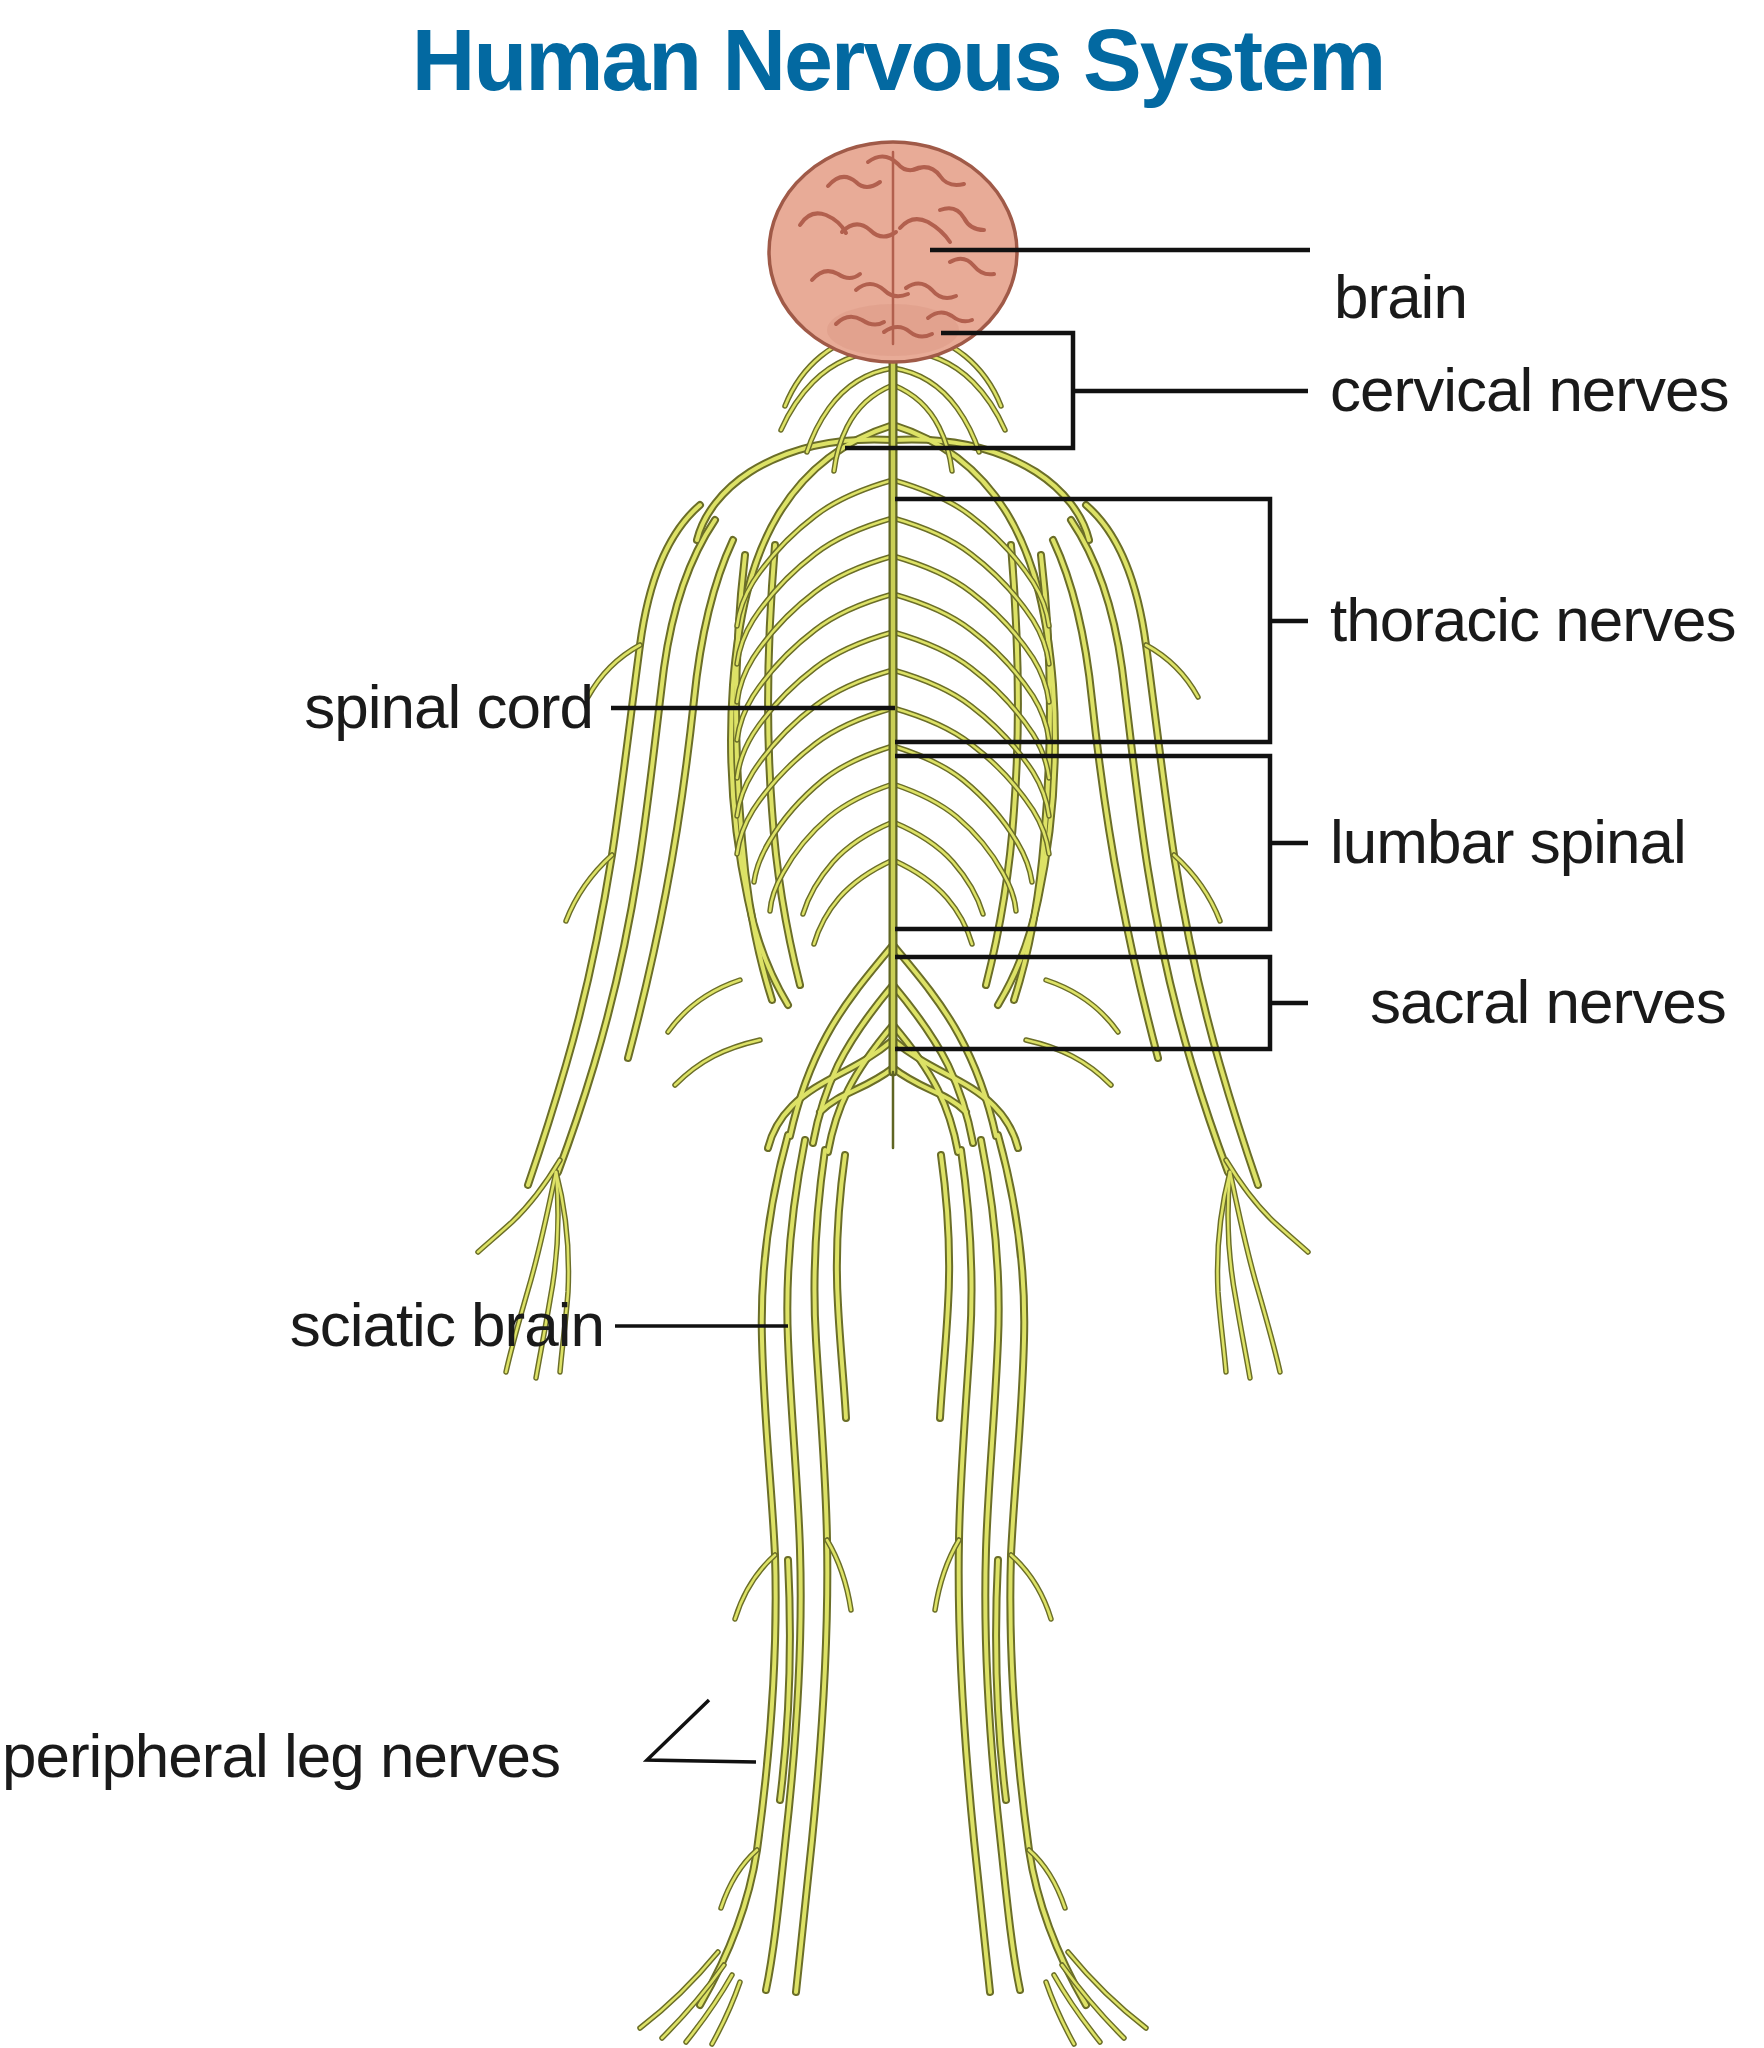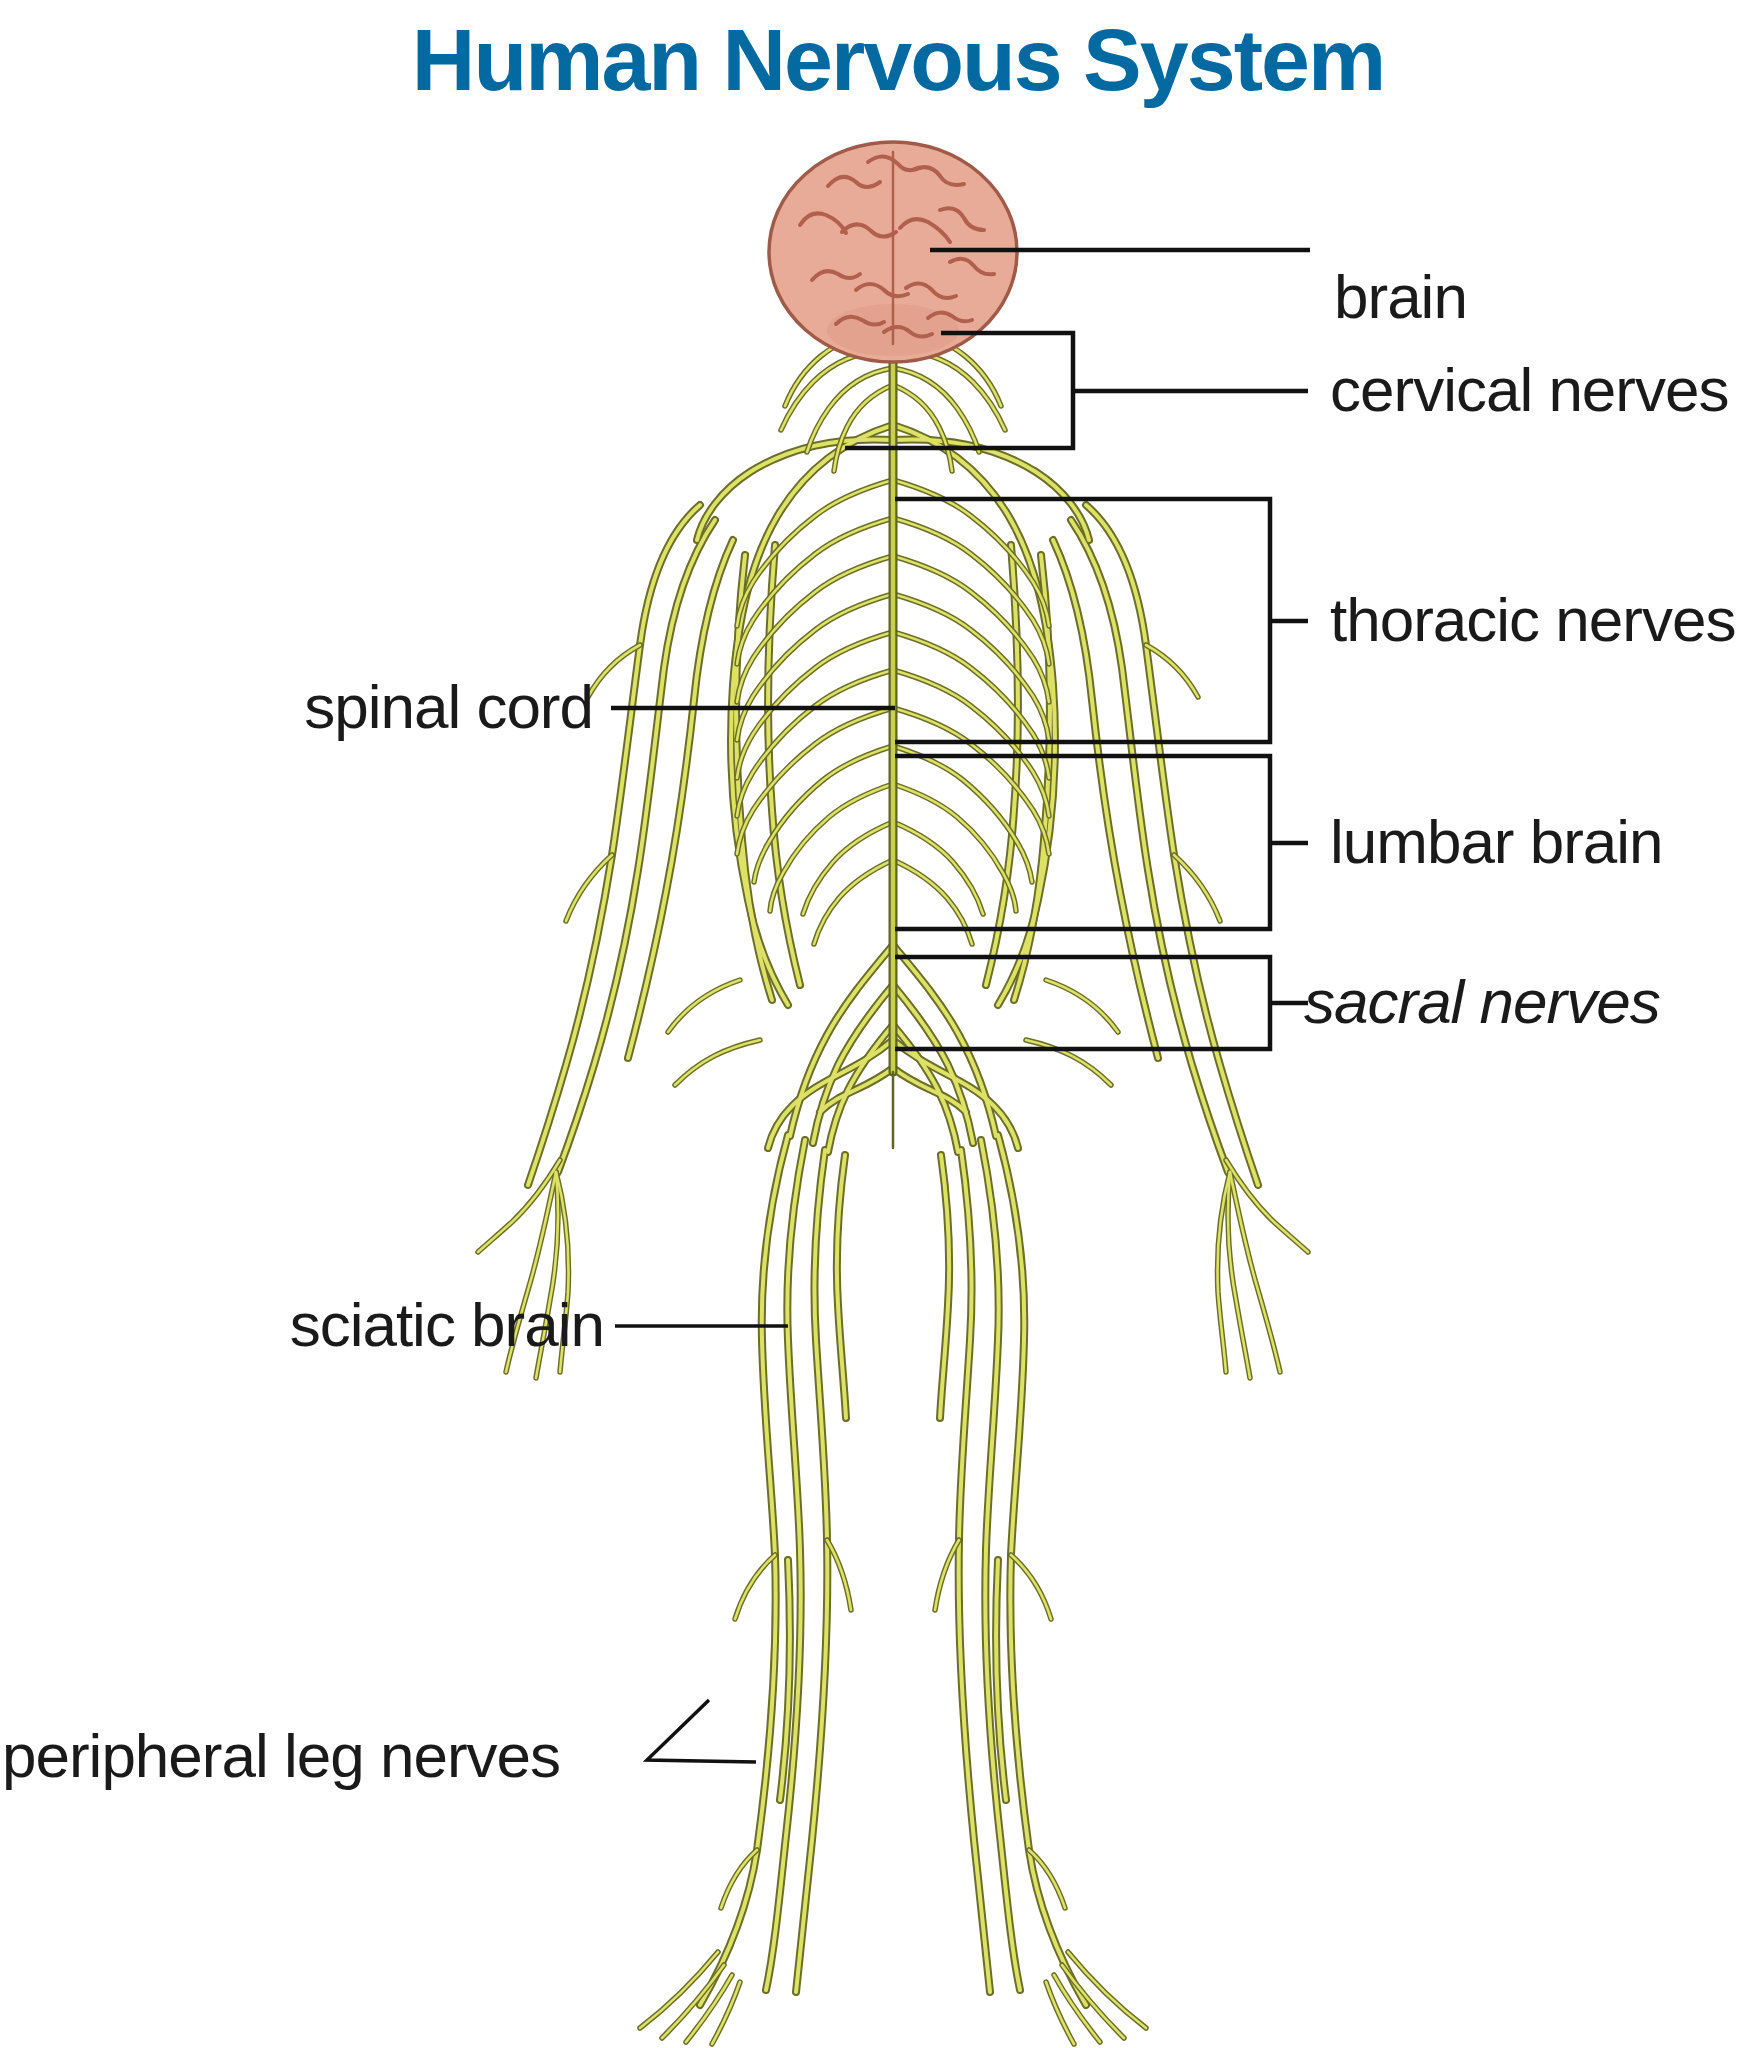--- a/index.html
+++ b/index.html
@@ -149,18 +149,18 @@
       <path class="anno" d="M1270,1003 H1308"></path>
       <path class="anno thin" d="M615,1326 H788"></path>
       <path class="anno thin" d="M709,1700 L647,1760 L756,1762"></path>
     </g>
   </svg>
 
   <div class="lbl" style="left:1334px;top:250px;margin-top:48px;">brain</div>
   <div class="lbl" style="left:1330px;top:621px;">thoracic nerves</div>
   <div class="lbl" style="left:1330px;top:391px;">cervical nerves</div>
   <div class="lbl r" style="right:1171px;top:708px;">spinal cord</div>
-  <div class="lbl" style="left:1330px;top:843px;">lumbar brain</div>
-  <div class="lbl" style="left:1304px;top:1003px;font-style:italic;">sacral nerves</div>
+  <div class="lbl" style="left:1330px;top:843px;">lumbar spinal</div>
+  <div class="lbl" style="left:1370px;top:1003px;">sacral nerves</div>
   <div class="lbl r" style="right:1160px;top:1326px;">sciatic brain</div>
   <div class="lbl" style="left:2px;top:1757px;">peripheral leg nerves</div>
 
 </div>
 
 </body></html>

